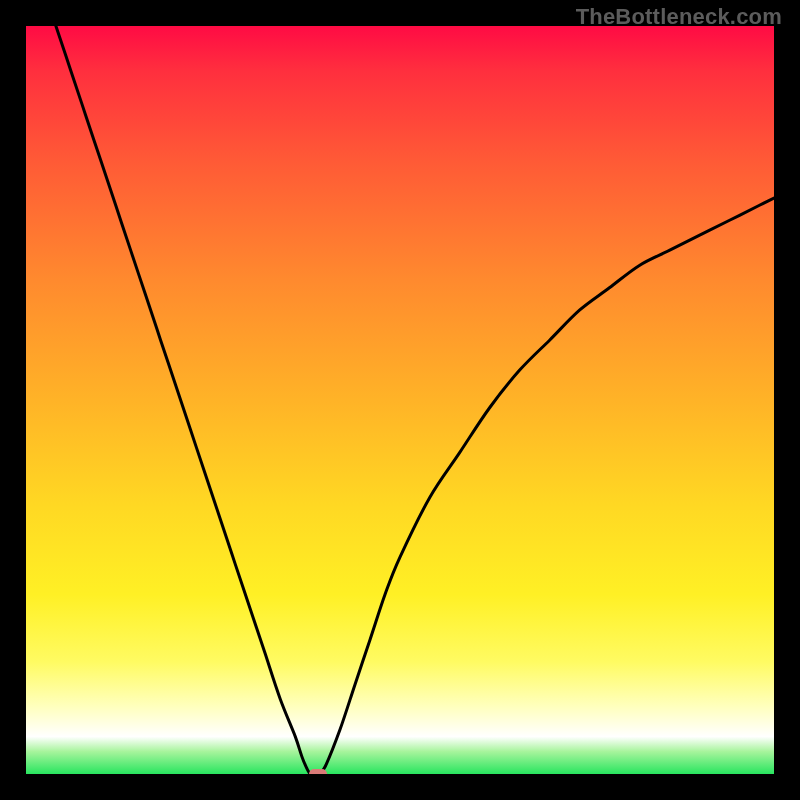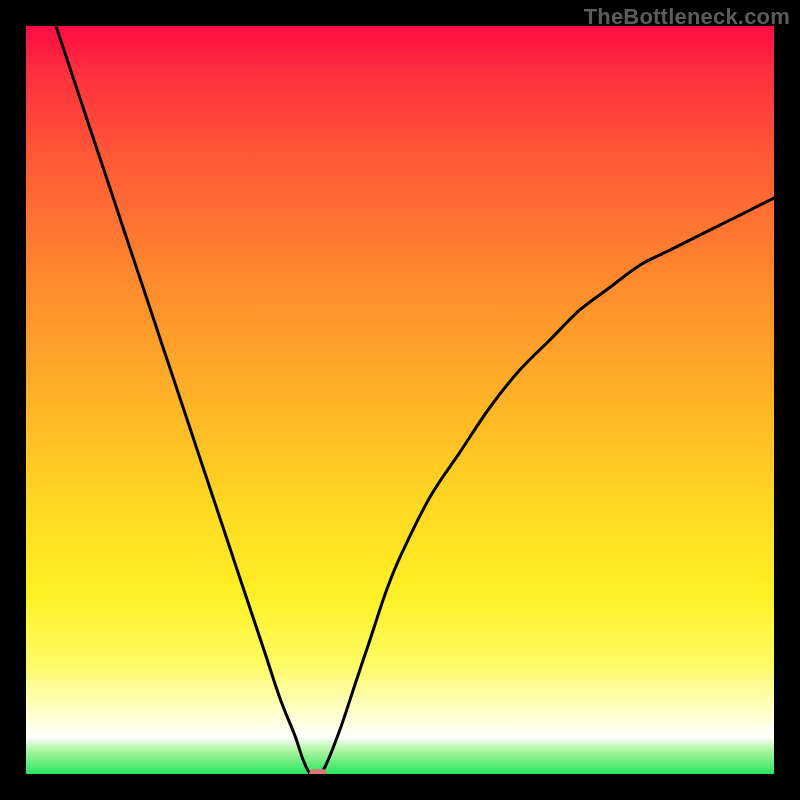--- a/index.html
+++ b/index.html
@@ -13,21 +13,21 @@
   }
   .frame {
     position: relative;
     width: 800px;
     height: 800px;
     background: #000;
   }
   .watermark {
     position: absolute;
     top: 4px;
-    right: 10px;
+    right: 18px;
     color: #5c5c5c;
     font-size: 22px;
     font-weight: 600;
     letter-spacing: 0.2px;
     z-index: 5;
     user-select: none;
   }
   .plot {
     position: absolute;
     left: 26px;

